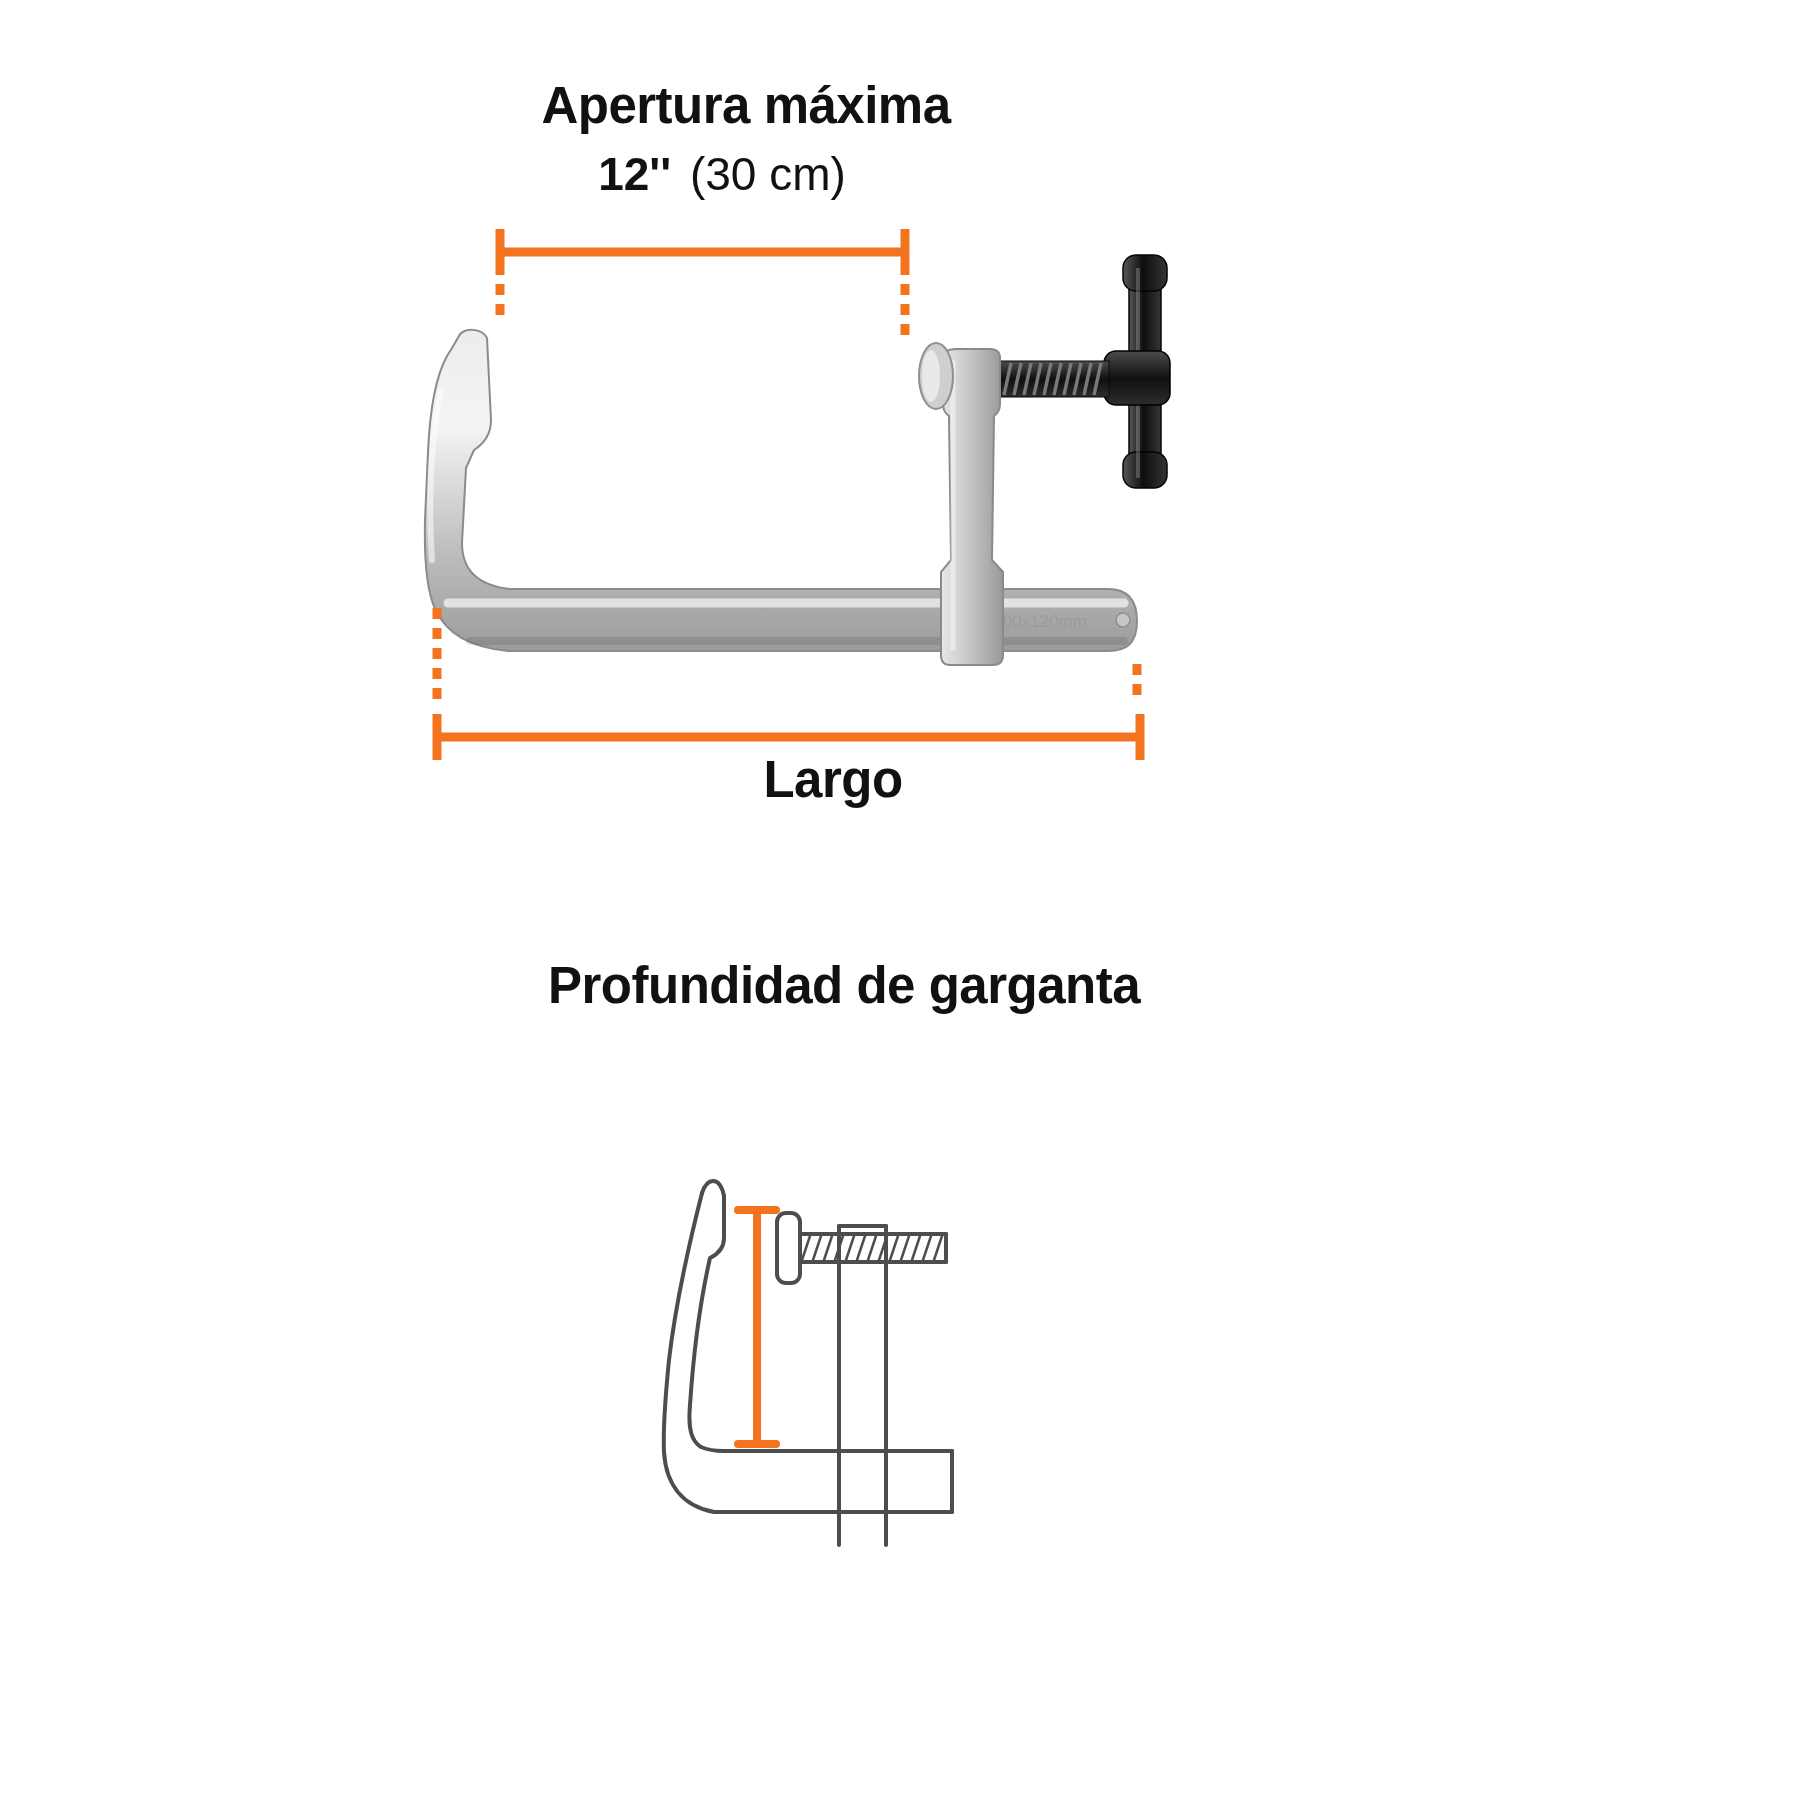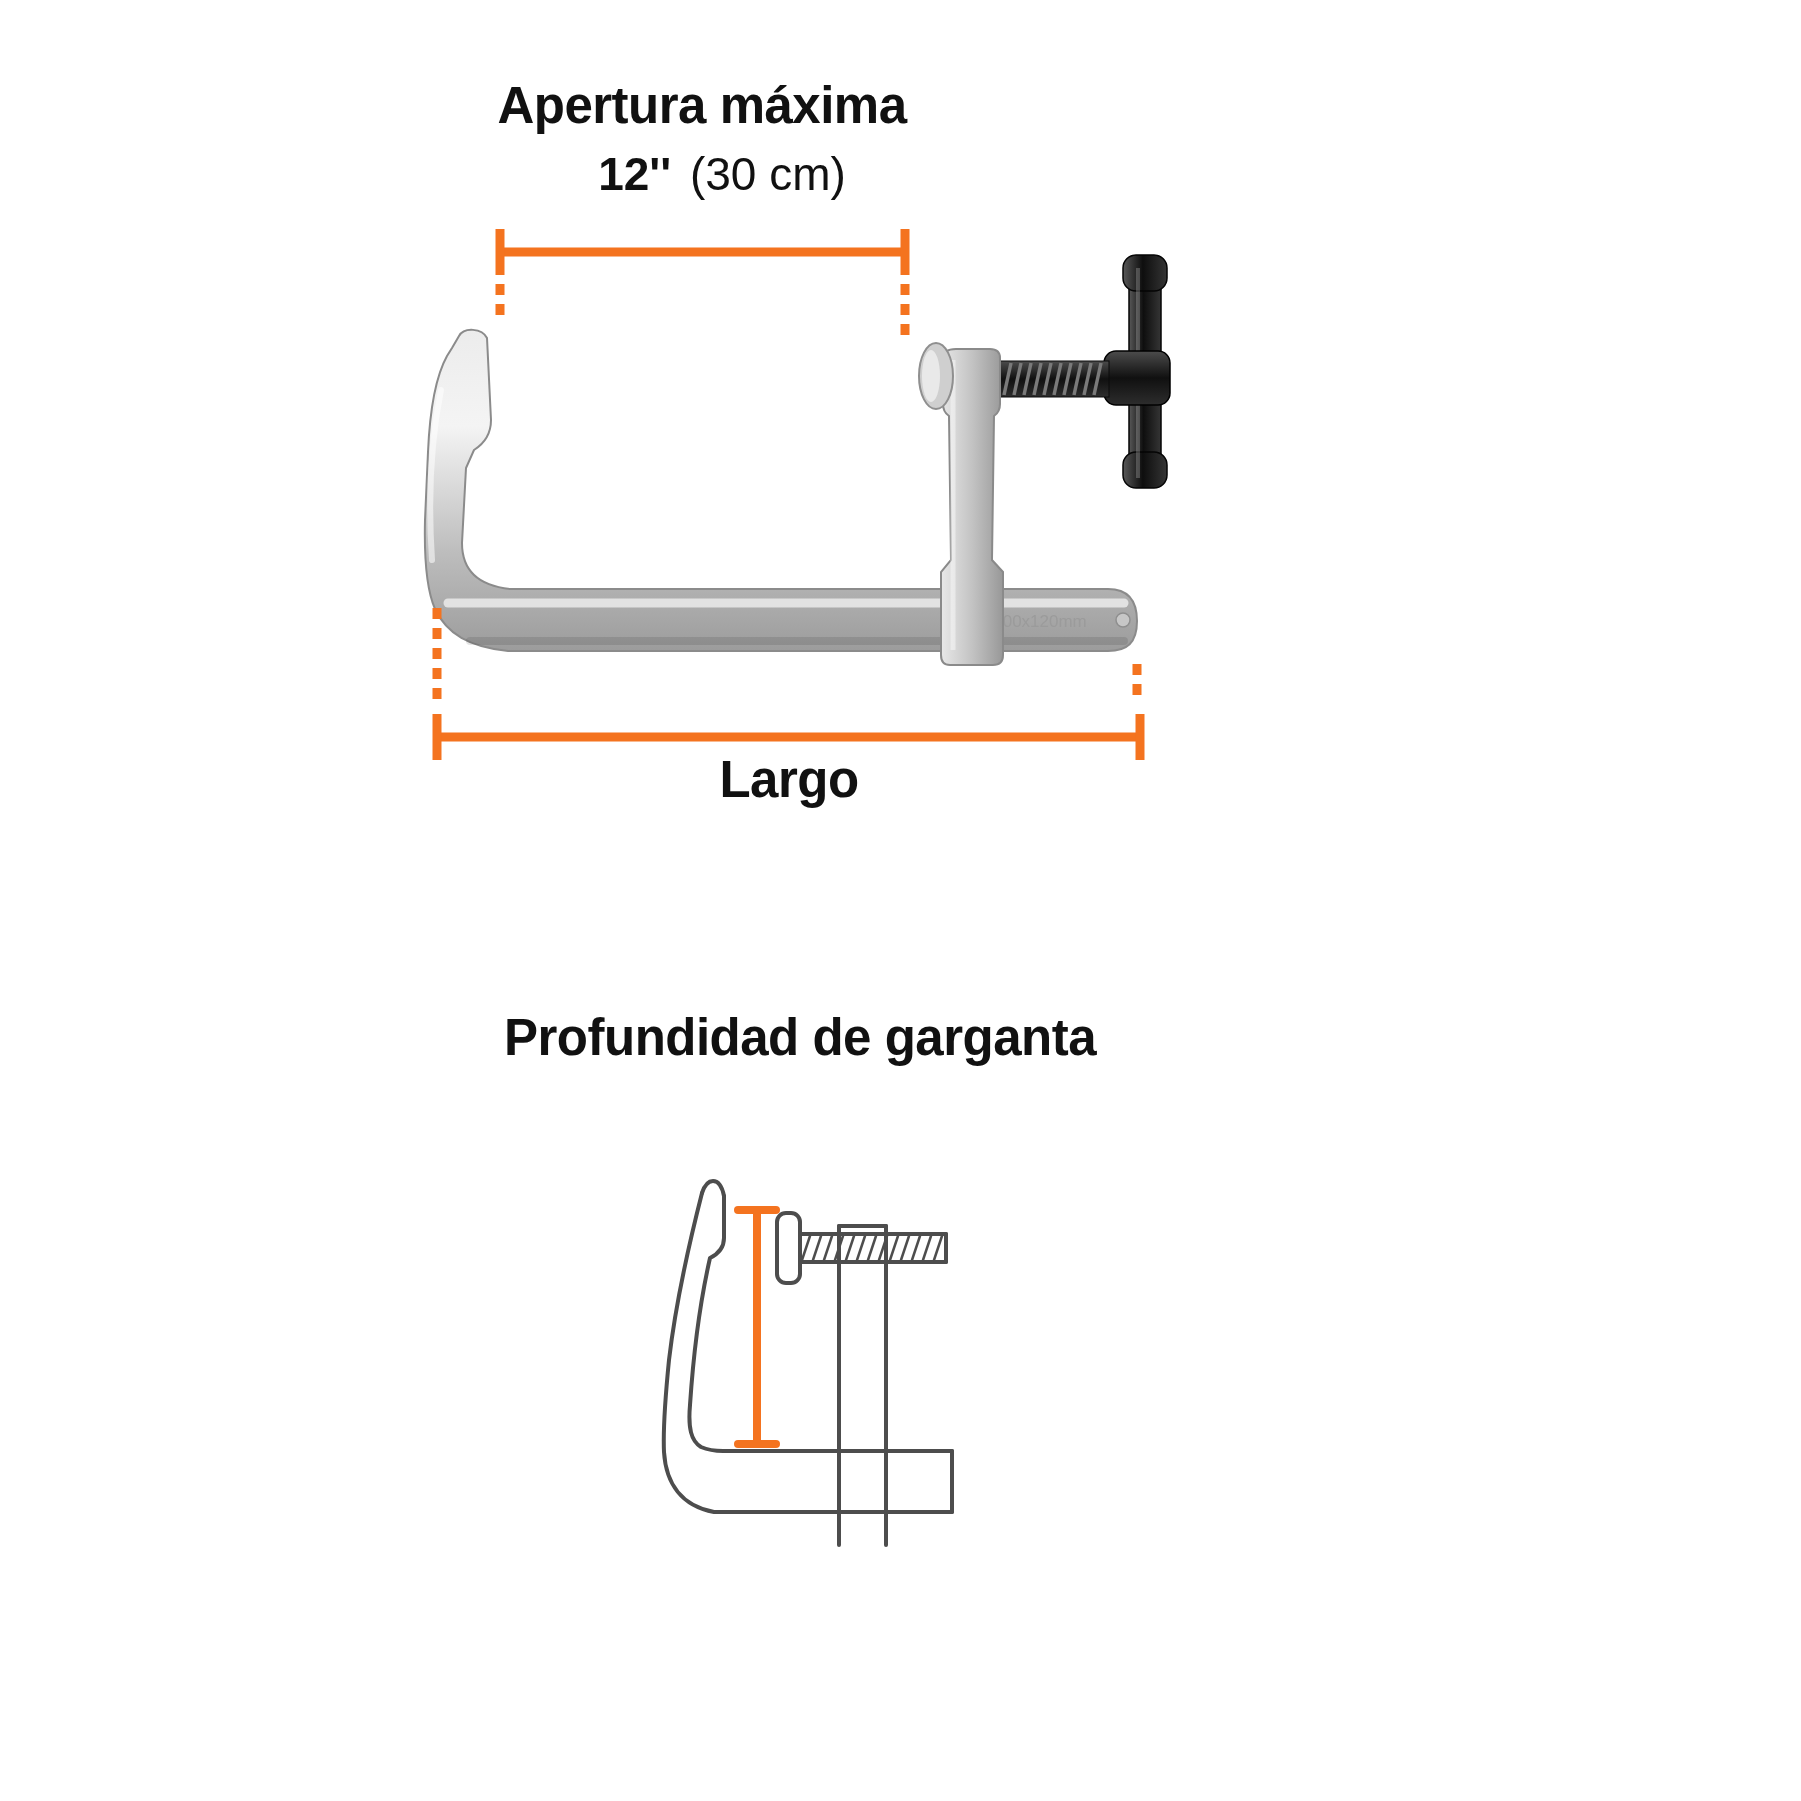--- a/index.html
+++ b/index.html
@@ -12,20 +12,21 @@
     font-family:"Liberation Sans", sans-serif;
   }
   .label{
     position:absolute;
     transform:translateX(-50%);
     white-space:nowrap;
     font-weight:700;
     font-size:51px;
     letter-spacing:-0.5px;
     color:var(--ink);
+    margin-left:44px;
   }
   .value{
     position:absolute;
     transform:translateX(-50%);
     white-space:nowrap;
     font-size:46px;
     color:var(--ink);
     margin-left:20px;
   }
   .value .num{font-weight:700;}
@@ -42,21 +43,21 @@
   <div class="label" style="left:702px;top:76px">Apertura máxima</div>
 
   <div class="value" style="left:702px;top:147px">
     <span class="num">12''</span>
     <span class="alt">(30 cm)</span>
   </div>
 
   <div class="label" style="left:789px;top:750px">Largo</div>
 
 
-  <div class="label" style="left:800px;top:1008px">Profundidad de garganta</div>
+  <div class="label" style="left:800px;top:956px">Profundidad de garganta</div>
 
 
   <svg width="1801" height="1801" viewBox="0 0 1801 1801">
     <defs>
       <linearGradient id="metalV" x1="0" y1="0" x2="0" y2="1">
         <stop offset="0" stop-color="#ececec"></stop>
         <stop offset="0.3" stop-color="#f4f4f4"></stop>
         <stop offset="0.7" stop-color="#bcbcbc"></stop>
         <stop offset="1" stop-color="#9c9c9c"></stop>
       </linearGradient>

